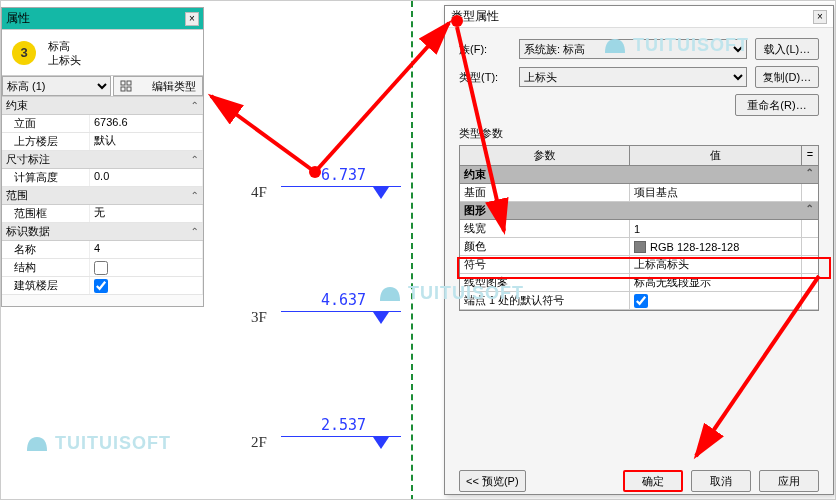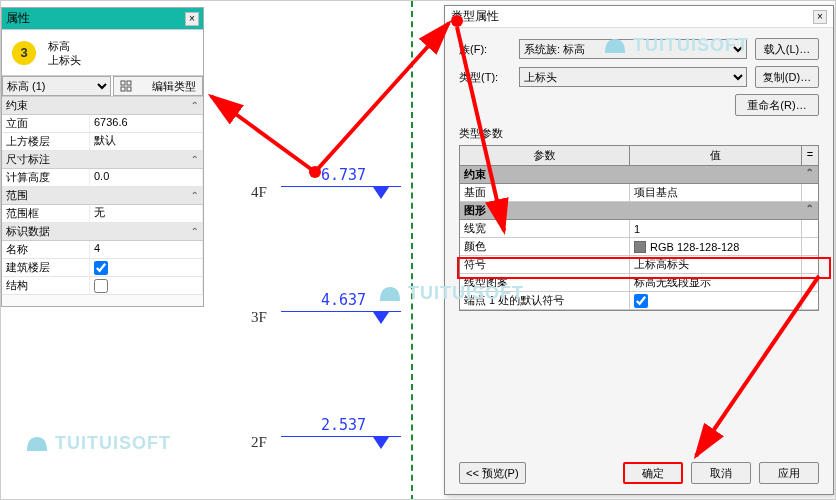--- a/index.html
+++ b/index.html
@@ -84,21 +84,21 @@
     font-size:11px;
     border-bottom:1px solid #ccc;
   }
   .collapse { font-size:10px; color:#555; }
   .grid-row {
     display: flex;
     background: #fff;
     border-bottom: 1px solid #e5e5e5;
     height:18px;
   }
-  .grid-row .k { width: 88px; padding: 1px 4px; border-right:1px solid #eee;}
+  .grid-row .k { width: 88px; padding: 1px 12px; border-right:1px solid #eee;}
   .grid-row .v { flex:1; padding: 1px 4px; border-right:1px solid #eee;}
   .grid-row .chk { width:14px; height:14px; margin-top:1px;}
   .grid-row .val-input { width:100%; border:none; font-size:11px; padding:0; }
 
   
   .canvas {
     position: absolute;
     left: 210px; top: 0;
     width: 420px; height: 500px;
     background: #fff;
@@ -180,21 +180,21 @@
     border-bottom:1px solid #888;
   }
   .pt-row { display:flex; background:#fff; border-bottom:1px solid #ccc;}
   .pt-row .c1 { width:170px; border-right:1px solid #ccc; padding:1px 4px;}
   .pt-row .c2 { flex:1; border-right:1px solid #ccc; padding:1px 4px; display:flex; align-items:center;}
   .pt-row .c3 { width:16px;}
   .color-swatch { width:12px; height:12px; background:rgb(128,128,128); border:1px solid #666; display:inline-block; margin-right:4px;}
   .red-box { border: 2px solid #ff0000; position:absolute; pointer-events:none;}
   .chk2 { width:14px; height:14px;}
   .dlg-footer {
-    position:absolute; bottom:10px; left:0; right:0;
+    position:absolute; bottom:2px; left:0; right:0;
     display:flex; justify-content:center; padding:0 14px;
   }
   .dlg-footer .dlg-btn { width:60px;}
   .dlg-footer .preview-btn {
     margin-right:auto;
     display:inline-flex; align-items:center; padding:0 6px;
     height:22px; border:1px solid #888; background:#eee; font-size:11px;
     border-radius:2px;
   }
   .ok-highlight { border:2px solid #ff0000 !important; }
@@ -266,26 +266,26 @@
       </div>
       <div class="section-hdr">
         <span>标识数据</span>
         <span class="collapse">⌃</span>
       </div>
       <div class="grid-row">
         <div class="k">名称</div>
         <div class="v"><input class="val-input" value="4" style=""></div>
       </div>
       <div class="grid-row">
+        <div class="k">结构</div>
+        <div class="v"><input type="checkbox" class="chk" style=""></div>
+      </div>
+      <div class="grid-row">
         <div class="k">建筑楼层</div>
         <div class="v"><input type="checkbox" class="chk" checked="" style=""></div>
-      </div>
-      <div class="grid-row">
-        <div class="k">结构</div>
-        <div class="v"><input type="checkbox" class="chk" style=""></div>
       </div>
     </div>
 </div>
 
 <div class="canvas">
   <div class="center-dash"></div>
 <div class="level-mark" style="left: 70px; top: 165px;">
       <div style="margin-left:40px;">6.737</div>
      <div class="line"></div>
      <div class="tri"></div>

